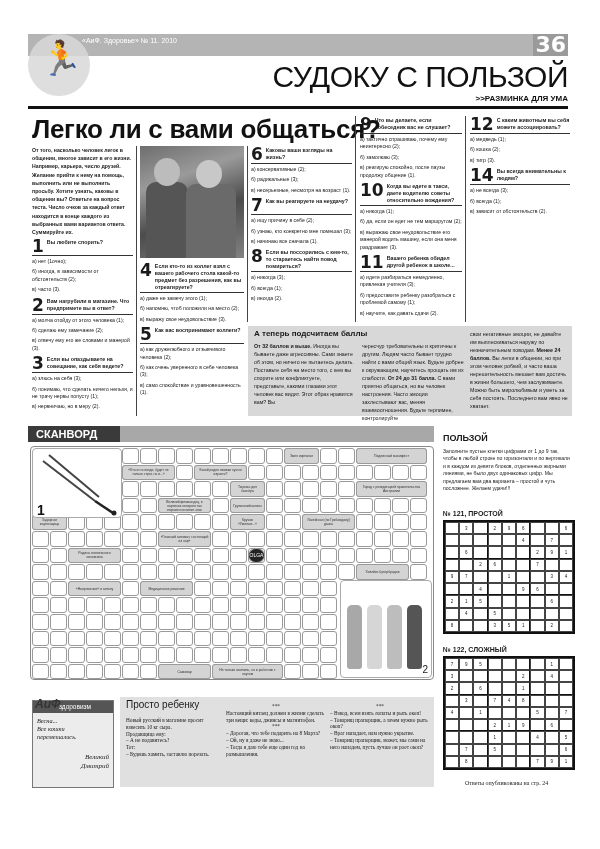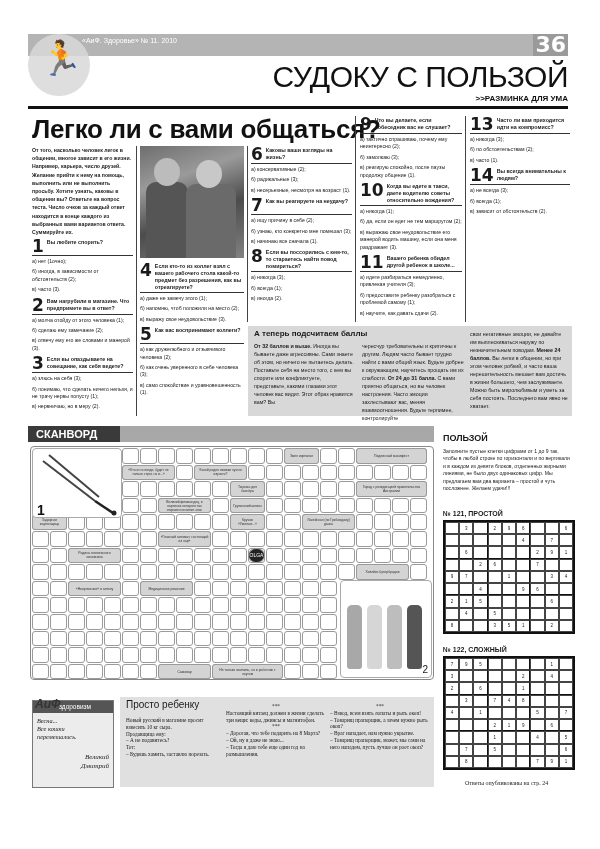--- a/index.html
+++ b/index.html
@@ -196,26 +196,26 @@
       </div>
     <div class="ans">а) идете разбираться немедленно, привлекая учителя (3);</div>
     <div class="ans">б) предоставите ребенку разобраться с проблемой самому (1);</div>
     <div class="ans">в) научите, как давать сдачи (2).</div>
   </div>
 </div>
 
 <div class="col q" style="left:470px;top:116px;width:100px">
   <div>
     <div class="qh">
-        <span class="qn">13</span>
-        <span class="qt">Часто ли вам приходится идти на компромисс?</span>
-      </div>
-    <div class="ans">а) никогда (3);</div>
-    <div class="ans">б) по обстоятельствам (2);</div>
-    <div class="ans">в) часто (1).</div>
+        <span class="qn">12</span>
+        <span class="qt">С каким животным вы себя можете ассоциировать?</span>
+      </div>
+    <div class="ans">а) медведь (1);</div>
+    <div class="ans">б) кошка (2);</div>
+    <div class="ans">в) тигр (3).</div>
   </div>
   <div>
     <div class="qh">
         <span class="qn">14</span>
         <span class="qt">Вы всегда внимательны к людям?</span>
       </div>
     <div class="ans">а) не всегда (3);</div>
     <div class="ans">б) всегда (1);</div>
     <div class="ans">в) зависит от обстоятельств (2).</div>
   </div>

